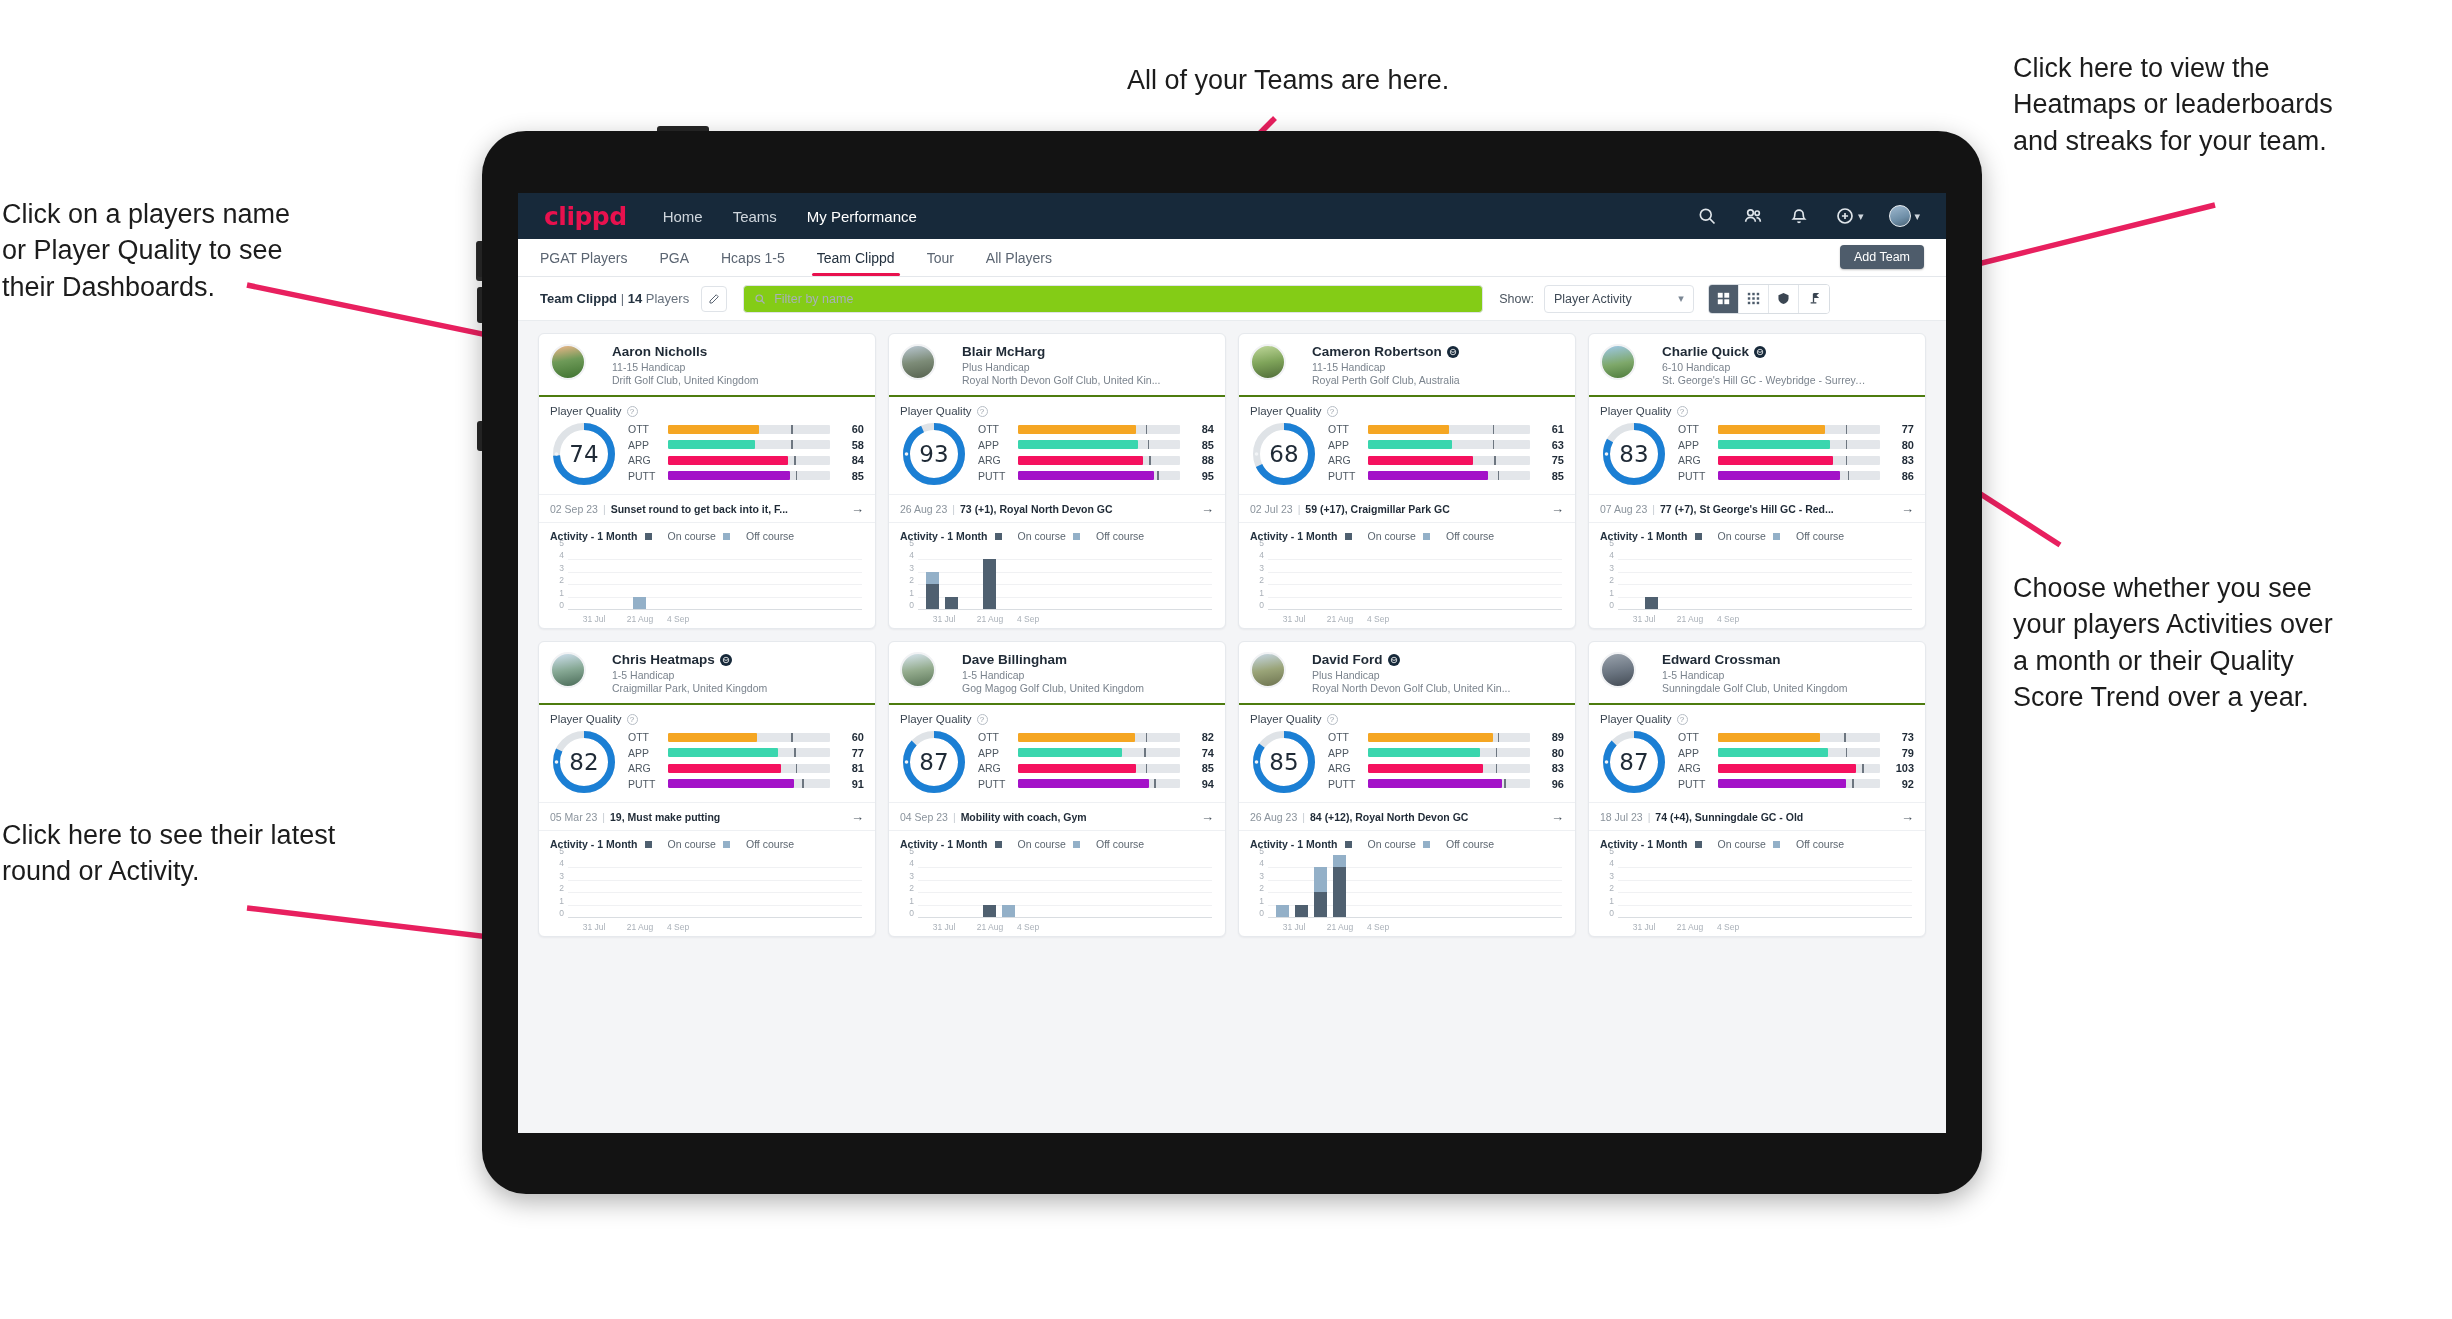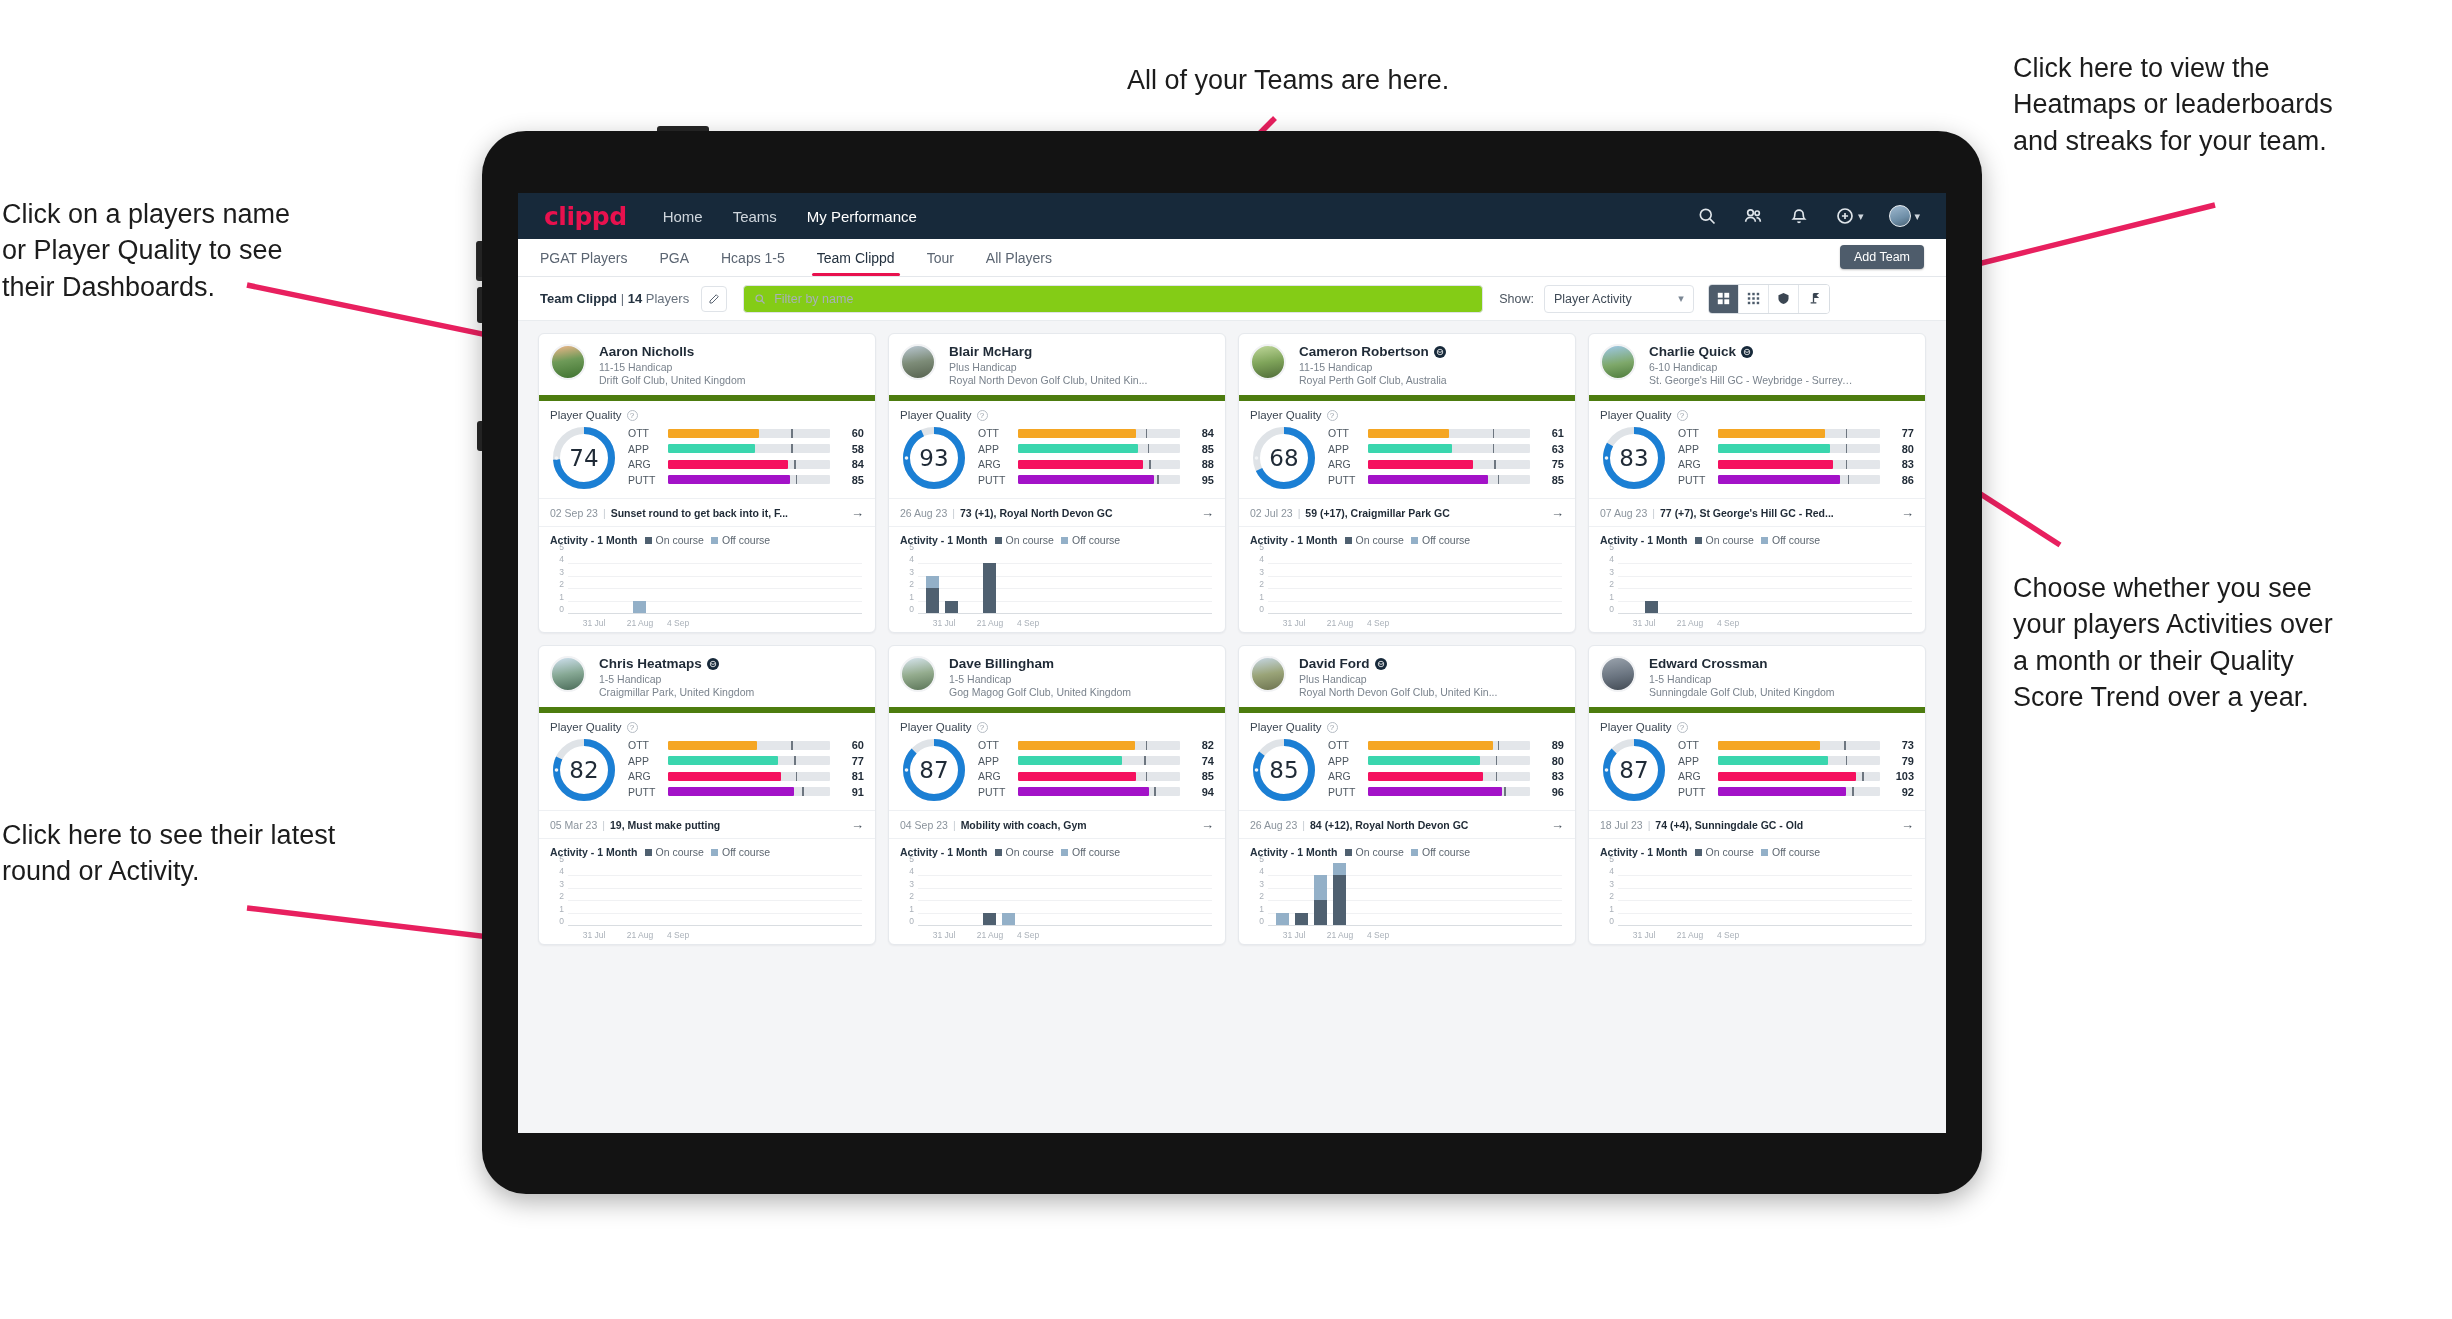--- a/index.html
+++ b/index.html
@@ -128,21 +128,21 @@
 
   
   .grid {
     padding: 12px 20px 0 20px;
     display: grid; grid-template-columns: repeat(4, 1fr); gap: 12px;
   }
   .card {
     background: #fff; border: 1px solid #e6e9ed; border-radius: 6px;
     overflow: hidden; box-shadow: 0 1px 2px rgba(16,24,40,.05);
   }
-  .card-head { display:flex; padding: 10px 11px 9px 11px; align-items:flex-start; gap:13px; border-bottom:6px solid #4d7c0f; }
+  .card-head { display:flex; padding: 10px 11px 9px 11px; align-items:flex-start; gap:26px; border-bottom:2px solid #4d7c0f; }
   .pavatar {
     width: 36px; height: 36px; border-radius: 50%; flex: 0 0 36px;
     border: 2px solid #f1f2f4; background:#cfd6dc;
   }
   .pname-row { display:flex; align-items:center; gap:5px; }
   .pname { font-size: 13.5px; font-weight: 700; color: #1f2a36; cursor:pointer; }
   .vbadge {
     width: 12px; height: 12px; border-radius:50%; background:#17293a;
     display:flex; align-items:center; justify-content:center; flex:0 0 12px;
   }
@@ -176,21 +176,21 @@
     font-size: 10.5px; cursor:pointer;
   }
   .latest .date { color:#8a939c; }
   .latest .sep { color:#c6ccd2; margin:0 5px; }
   .latest .txt { color:#1f2a36; font-weight:700; overflow:hidden; text-overflow:ellipsis; white-space:nowrap; }
   .latest .arw { margin-left:auto; color:#4a545f; font-size:13px; padding-left:8px; }
 
   .act-sec { border-top: 1px solid #eef0f3; padding: 7px 11px 8px 11px; }
   .act-head { display:flex; align-items:center; gap:7px; font-size:10.5px; margin-bottom:4px; }
   .act-title { font-weight:700; color:#23313f; }
-  .lgd { display:flex; align-items:center; gap:4px; color:#5c6670; }
+  .lgd { display:flex; align-items:center; gap:16px; color:#5c6670; }
   .lgd i { width:7px; height:7px; display:block; }
   .chart { position: relative; height: 74px; }
   .chart .grid-line { position:absolute; left:18px; right:2px; height:1px; background:#f0f1f3; }
   .chart .axis { position:absolute; left:18px; right:2px; bottom:10px; height:1px; background:#d9dde1; }
   .chart .ylab {
     position:absolute; left:0; width:14px; text-align:right; font-size:8.5px; color:#a9b0b8;
     transform: translateY(-50%);
   }
   .plot { position:absolute; left:20px; right:2px; bottom:11px; top:2px; }
   .bar-col { position:absolute; bottom:0; width:13px; display:flex; flex-direction:column; justify-content:flex-end; }

